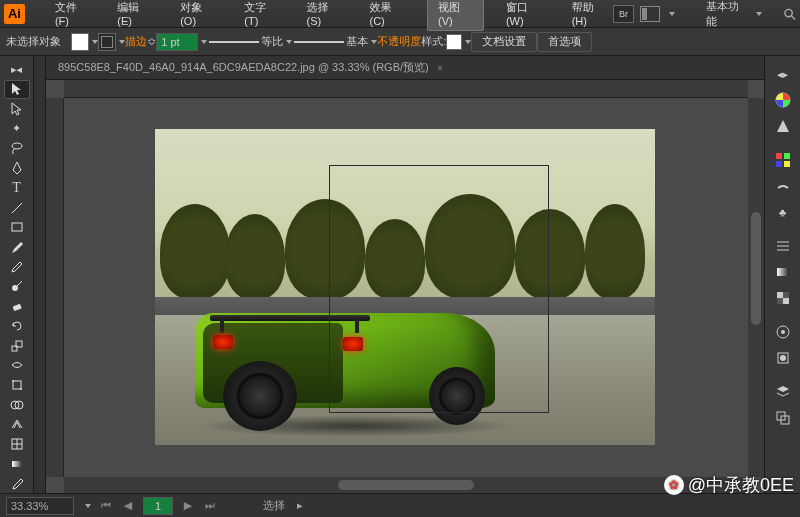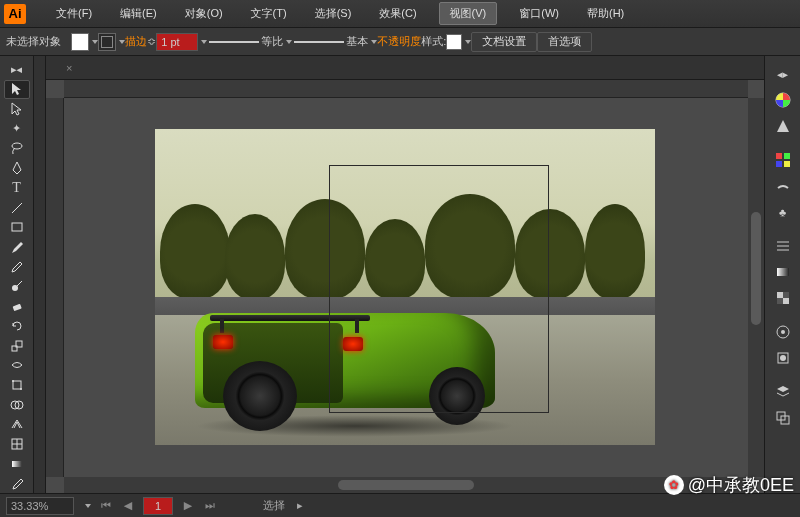--- a/index.html
+++ b/index.html
@@ -12,21 +12,21 @@
 .br-badge { width: 22px; height: 18px; border: 1px solid #666; display: flex; align-items: center; justify-content: center; font-size: 9px; background: #2a2a2a; }
 .layout-icon { width: 22px; height: 16px; border: 1px solid #888; background: #333; position: relative; }
 .layout-icon::before { content: ""; position: absolute; top: 1px; bottom: 1px; left: 1px; width: 5px; background: #888; }
 .dropdown-arrow { width: 0; height: 0; border-left: 3px solid transparent; border-right: 3px solid transparent; border-top: 4px solid #aaa; margin-left: 3px; }
 .controlbar { height: 28px; background: #383838; border-bottom: 1px solid #1a1a1a; display: flex; align-items: center; padding: 0 6px; }
 .swatch { width: 18px; height: 18px; border: 1px solid #666; }
 .swatch.white { background: #fff; }
 .swatch.none { background: #2a2a2a; display:flex; align-items:center; justify-content:center; }
 .swatch.none::after { content: ""; width:10px; height:10px; border:1px solid #888; }
 .ctl-label { color: #ff8800; font-size: 11px; }
-.ctl-input { height: 18px; background: #b91c1c; border: 1px solid #555; color: #ccc; padding: 0 4px; font-size: 11px; display: flex; align-items: center; text-align: center; }
+.ctl-input { height: 18px; background: #15803d; border: 1px solid #555; color: #ccc; padding: 0 4px; font-size: 11px; display: flex; align-items: center; text-align: center; }
 .line-preview { width: 50px; height: 2px; background: #ccc; margin: 0 2px; }
 .btn { height: 20px; background: #3a3a3a; border: 1px solid #555; color: #ddd; padding: 0 10px; font-size: 11px; display: flex; align-items: center; border-radius: 2px; }
 .main { display: flex; height: calc(100% - 56px - 24px); background: #323232; }
 .toolcol { width: 34px; background: #383838; border-right: 1px solid #1a1a1a; display: flex; flex-direction: column; align-items: center; padding-top: 4px; gap: 1px; }
 .toolcol.left2 { width: 12px; background: #323232; }
 .tool { width: 26px; height: 20px; display: flex; align-items: center; justify-content: center; color: #ccc; border-radius: 2px; }
 .tool.sel { background: #252525; border: 1px solid #555; }
 .tool svg { width: 14px; height: 14px; }
 .canvas-area { flex: 1; display: flex; flex-direction: column; background: #323232; position: relative; }
 .doc-tab { height: 24px; background: #323232; display: flex; align-items: center; padding-left: 12px; color: #aaa; font-size: 11px; border-bottom: 1px solid #1a1a1a; }
@@ -72,20 +72,33 @@
   <div class="ai-logo">Ai</div>
   <div class="menu-item">文件(F)</div>
   <div class="menu-item">编辑(E)</div>
   <div class="menu-item">对象(O)</div>
   <div class="menu-item">文字(T)</div>
   <div class="menu-item">选择(S)</div>
   <div class="menu-item">效果(C)</div>
   <div class="menu-item hl">视图(V)</div>
   <div class="menu-item">窗口(W)</div>
   <div class="menu-item">帮助(H)</div>
+  <div class="titlebar-right">
+    <div class="br-badge">Br</div>
+    <div class="layout-icon"></div>
+    <div class="dropdown-arrow"></div>
+    <div style="width:20px"></div>
+    <span>基本功能</span>
+    <div class="dropdown-arrow"></div>
+    <div style="width:10px"></div>
+    <svg width="14" height="14" viewBox="0 0 14 14">
+        <circle cx="6" cy="6" r="4" stroke="#aaa" fill="none" stroke-width="1.5"></circle>
+        <line x1="9" y1="9" x2="13" y2="13" stroke="#aaa" stroke-width="1.5"></line>
+      </svg>
+  </div>
 </div>
 
 <div class="controlbar">
   <span>未选择对象</span>
   <div style="width:10px"></div>
   <div class="swatch white"></div>
   <div class="dropdown-arrow"></div>
   <div class="swatch none"></div>
   <div class="dropdown-arrow"></div>
   <span class="ctl-label">描边</span>
@@ -220,20 +233,21 @@
     <div class="tool">
         <svg viewBox="0 0 14 14">
           <path d="M11 2 L13 4 L6 11 L3 12 L4 9 Z" stroke="#ddd" fill="none"></path>
         </svg>
       </div>
   </div>
   <div class="toolcol left2"></div>
 
   <div class="canvas-area">
     <div class="doc-tab">
+      <span>895C58E8_F40D_46A0_914A_6DC9AEDA8C22.jpg @ 33.33% (RGB/预览)</span>
       <span class="x">×</span>
     </div>
     <div class="canvas-viewport">
       <div class="ruler-h"></div>
       <div class="ruler-v"></div>
       <div class="scroll-h">
           <div class="scroll-thumb-h"></div>
         </div>
       <div class="scroll-v">
           <div class="scroll-thumb-v"></div>

